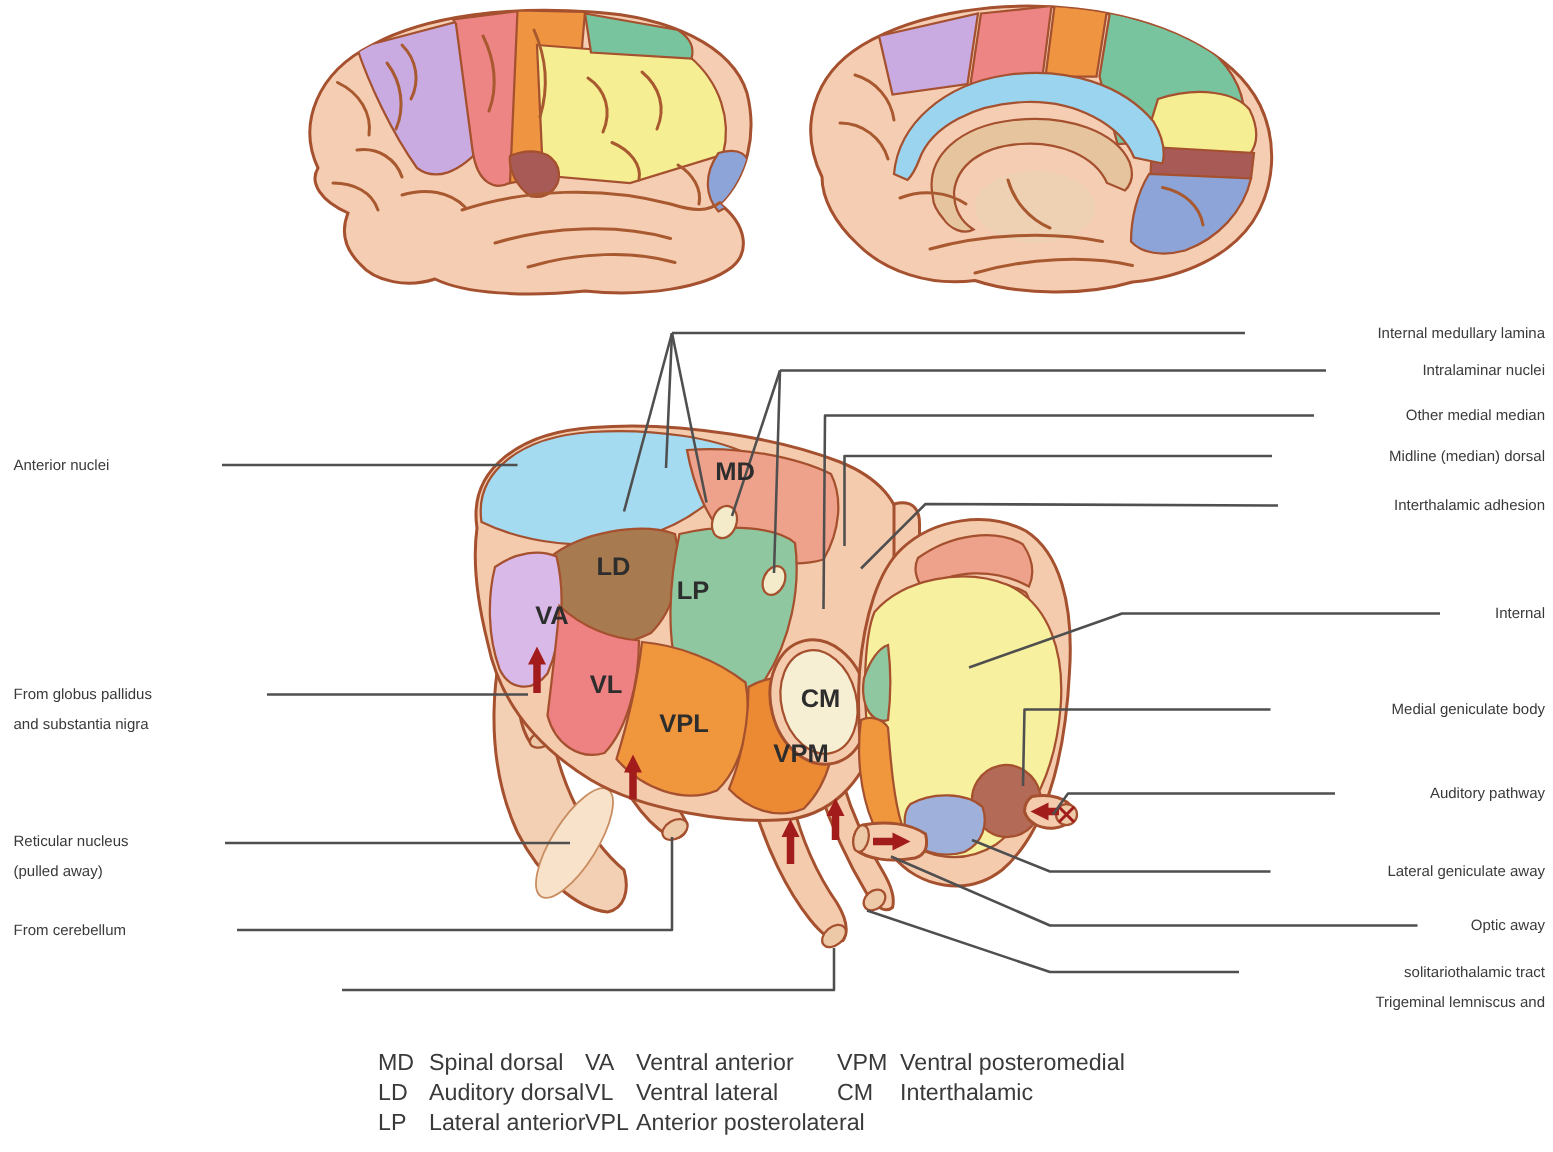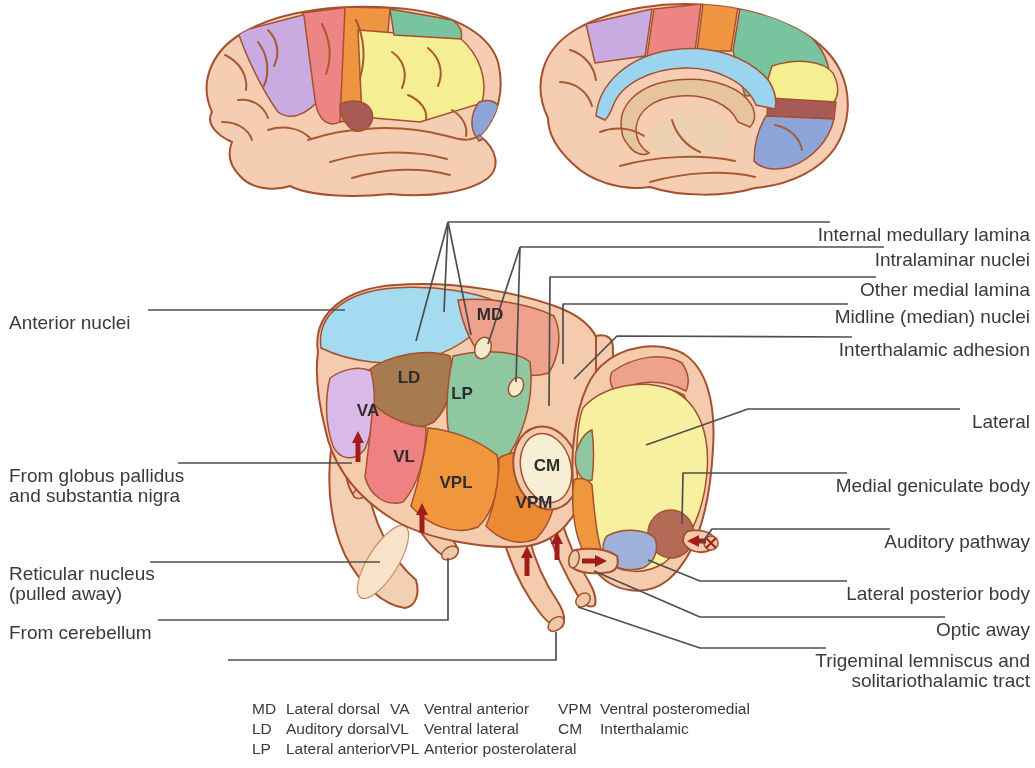--- a/index.html
+++ b/index.html
@@ -1,19 +1,19 @@
 <!DOCTYPE html>
 <html><head>
 <meta charset="utf-8">
 <style>
   html,body{margin:0;padding:0;background:#ffffff;}
   #stage{position:relative;width:1035px;height:768px;background:#ffffff;overflow:hidden;
          font-family:"Liberation Sans",sans-serif;}
   svg{position:absolute;left:0;top:0;}
-  .lbl{position:absolute;font-size:19px;line-height:20px;color:#3a3a3a;white-space:nowrap;margin-top:12px;}
+  .lbl{position:absolute;font-size:10px;line-height:20px;color:#3a3a3a;white-space:nowrap;}
   .lbl.r{text-align:right;}
   .nuc{position:absolute;transform:translate(-50%,-50%);font-weight:bold;font-size:17px;color:#2d2d2d;}
   .leg-col{position:absolute;top:699px;font-size:15.5px;line-height:20px;color:#3a3a3a;}
   .leg-row{display:flex;}
   .leg-ab{flex:0 0 34px;}
   .leg-ab.w{flex:0 0 42px;}
   .sulci{fill:none;stroke:#a8592f;stroke-width:2;stroke-linecap:round;}
   .edge{stroke:#a5502e;stroke-width:2;}
   .edge-thin{stroke:#a5502e;stroke-width:1.5;}
   .lead{fill:none;stroke:#4f4f4f;stroke-width:1.7;stroke-linejoin:round;}
@@ -225,46 +225,46 @@
   <div>and substantia nigra</div>
 </div>
 <div class="lbl" style="left:9px;top:552px">
   <div>Reticular nucleus</div>
   <div>(pulled away)</div>
 </div>
 <div class="lbl" style="left:9px;top:611px">From cerebellum</div>
 
 <div class="lbl r" style="right:5px;top:213px">Internal medullary lamina</div>
 <div class="lbl r" style="right:5px;top:238px">Intralaminar nuclei</div>
-<div class="lbl r" style="right:5px;top:268px">Other medial lamina</div>
-<div class="lbl r" style="right:5px;top:295px">Midline (median) nuclei</div>
+<div class="lbl r" style="right:5px;top:268px">Other medial median</div>
+<div class="lbl r" style="right:5px;top:295px">Midline (median) dorsal</div>
 <div class="lbl r" style="right:5px;top:328px">Interthalamic adhesion</div>
-<div class="lbl r" style="right:5px;top:400px">Lateral</div>
+<div class="lbl r" style="right:5px;top:400px">Internal</div>
 <div class="lbl r" style="right:5px;top:464px">Medial geniculate body</div>
 <div class="lbl r" style="right:5px;top:520px">Auditory pathway</div>
-<div class="lbl r" style="right:5px;top:572px">Lateral posterior body</div>
+<div class="lbl r" style="right:5px;top:572px">Lateral geniculate away</div>
 <div class="lbl r" style="right:5px;top:608px">Optic away</div>
 <div class="lbl r" style="right:5px;top:639px">
+  <div>solitariothalamic tract</div>
   <div>Trigeminal lemniscus and</div>
-  <div>solitariothalamic tract</div>
 </div>
 
 <div class="nuc" style="left:490px;top:315px">MD</div>
 <div class="nuc" style="left:409px;top:378px">LD</div>
 <div class="nuc" style="left:462px;top:394px">LP</div>
 <div class="nuc" style="left:368px;top:411px">VA</div>
 <div class="nuc" style="left:404px;top:457px">VL</div>
 <div class="nuc" style="left:456px;top:483px">VPL</div>
 <div class="nuc" style="left:534px;top:503px">VPM</div>
 <div class="nuc" style="left:547px;top:466px">CM</div>
 
 <div class="leg-col" style="left:252px">
   <div class="leg-row">
     <span class="leg-ab">MD</span>
-    <span>Lateral dorsal</span>
+    <span>Spinal dorsal</span>
   </div>
   <div class="leg-row">
     <span class="leg-ab">LD</span>
     <span>Auditory dorsal</span>
   </div>
   <div class="leg-row">
     <span class="leg-ab">LP</span>
     <span>Lateral anterior</span>
   </div>
 </div>

